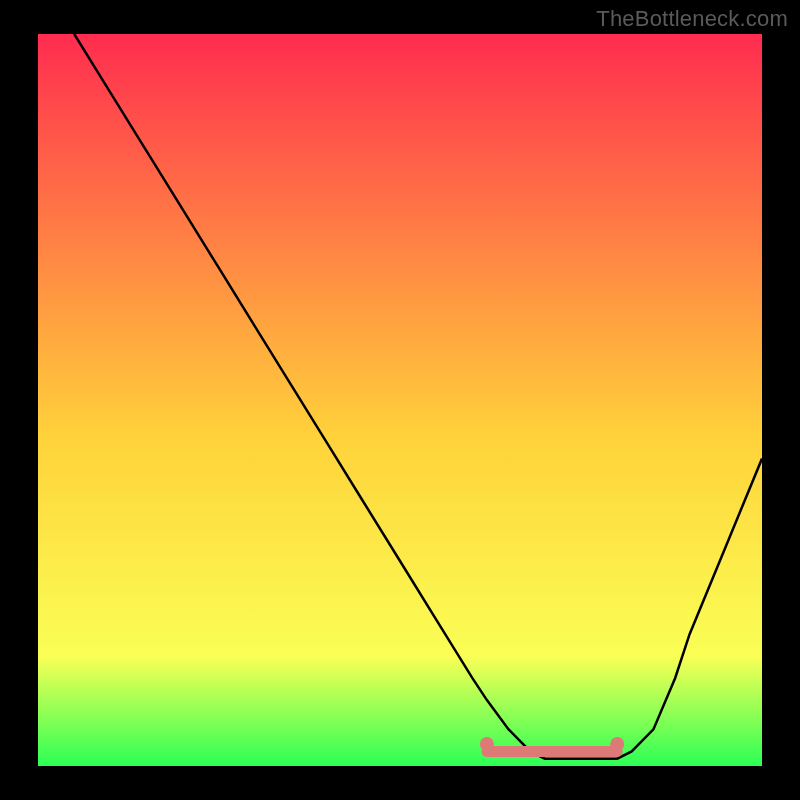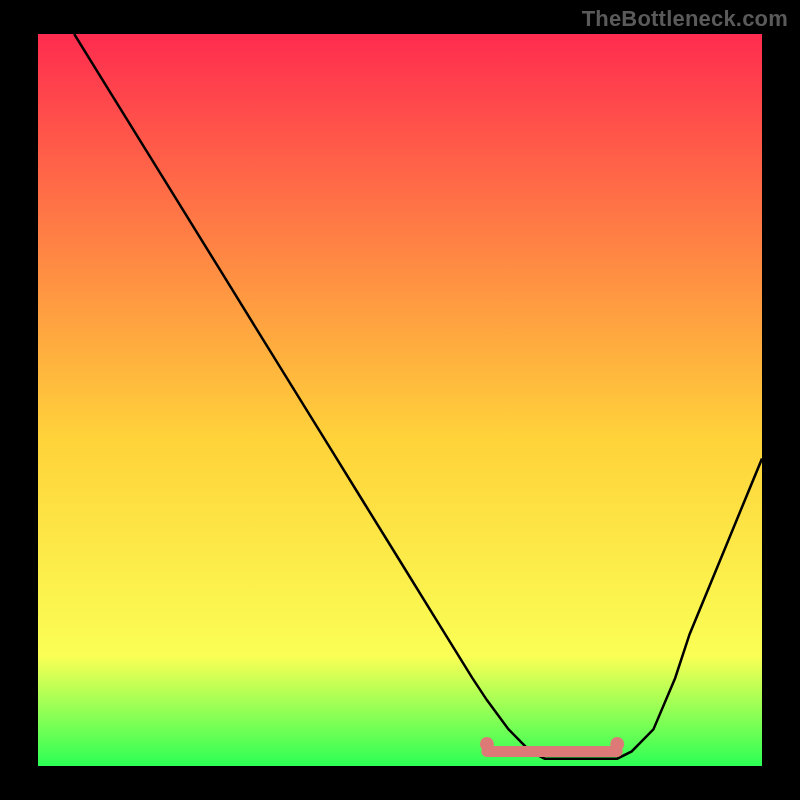--- a/index.html
+++ b/index.html
@@ -16,21 +16,21 @@
     width: 800px;
     height: 800px;
     background: #000;
   }
   .watermark {
     position: absolute;
     top: 6px;
     right: 12px;
     color: #5a5a5a;
     font-size: 22px;
-    font-weight: 700;
+    font-weight: 400;
     letter-spacing: 0.2px;
     z-index: 5;
     user-select: none;
   }
   .plot-area {
     position: absolute;
     left: 38px;
     top: 34px;
     width: 724px;
     height: 732px;

